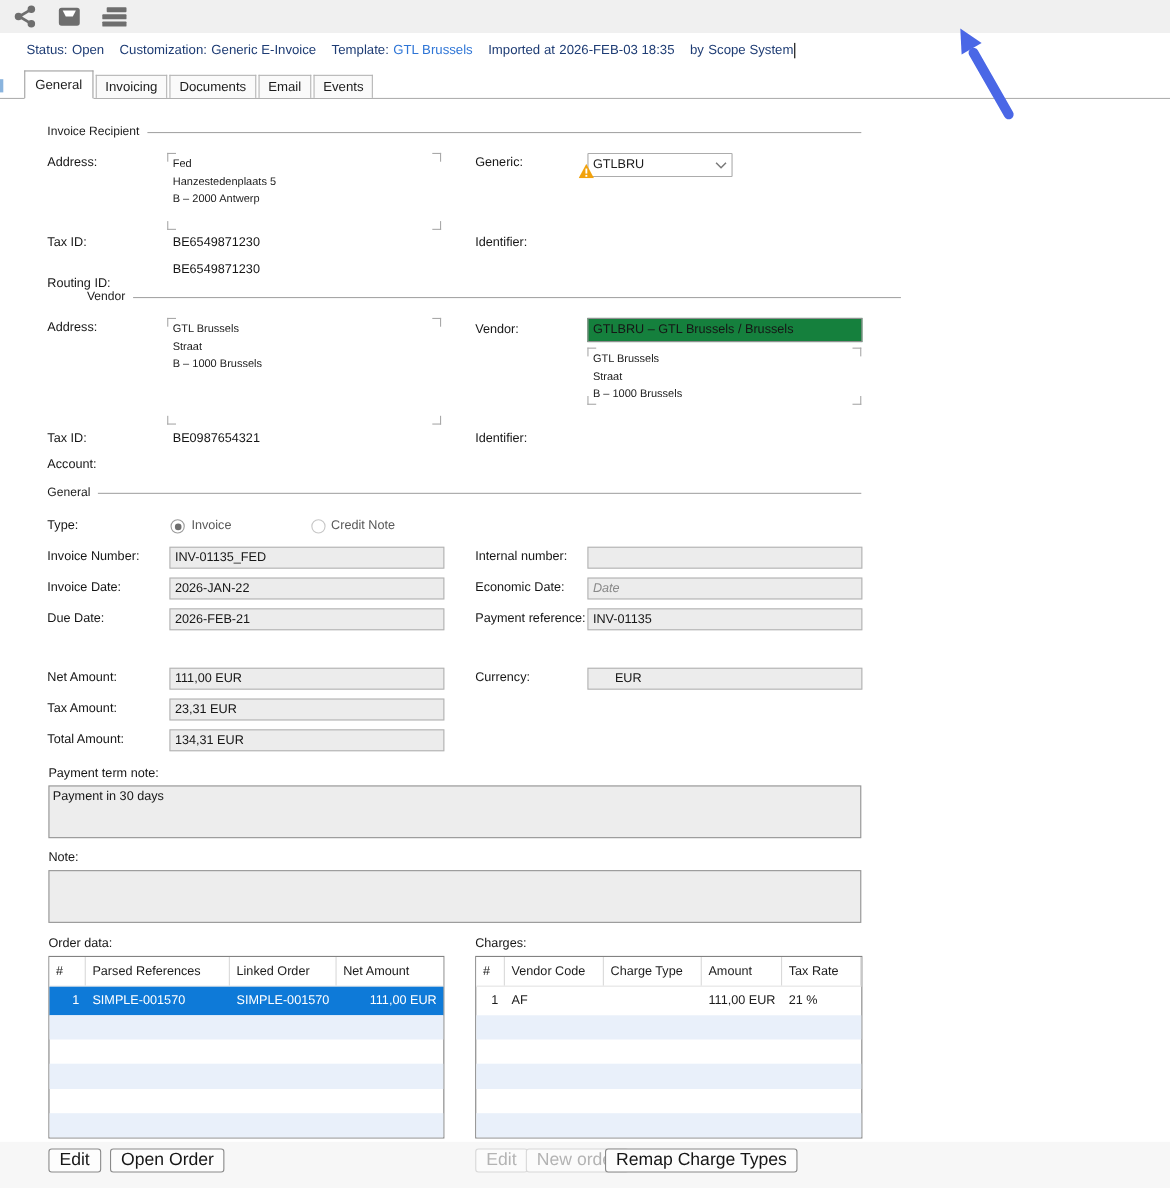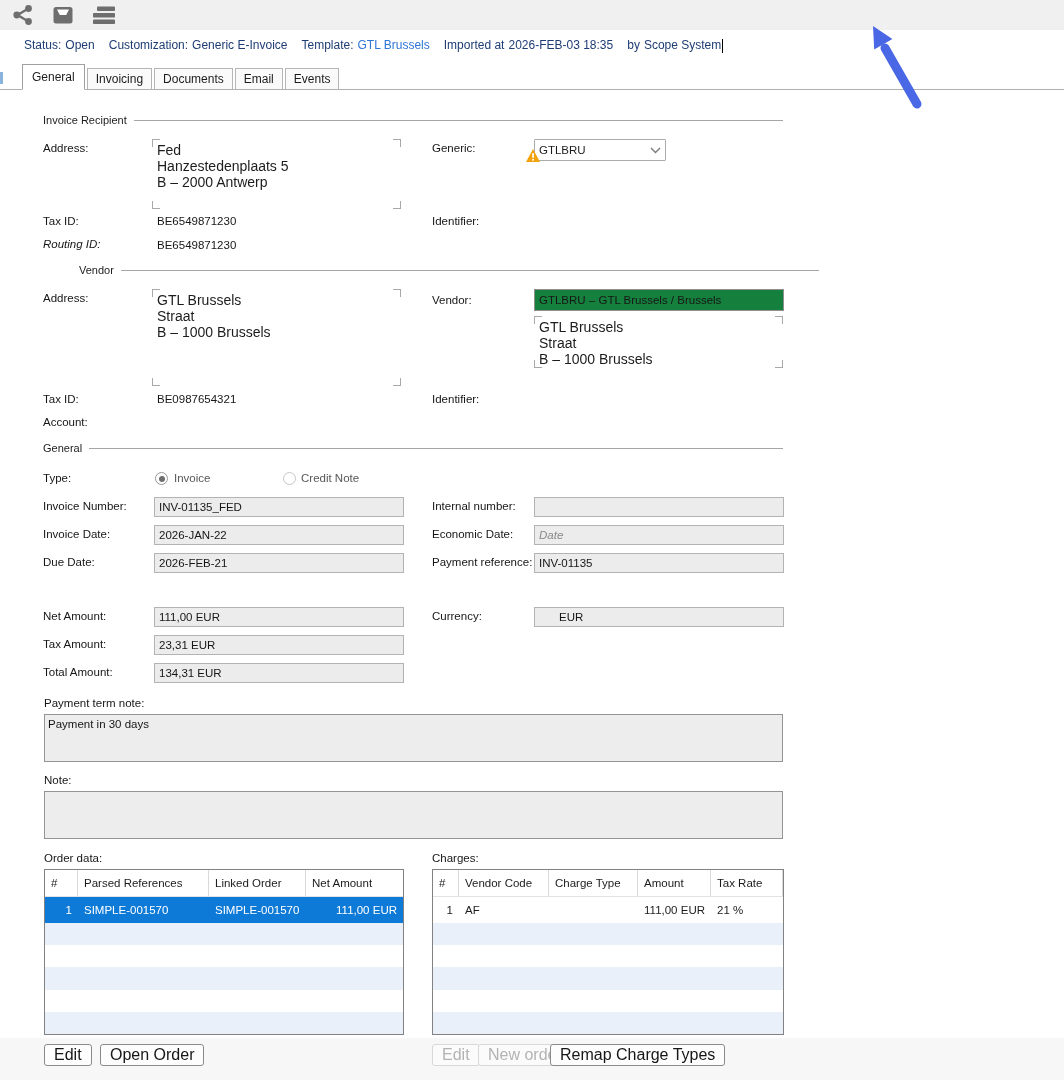--- a/index.html
+++ b/index.html
@@ -29,21 +29,21 @@
   .group .rule{flex:1;border-top:1px solid #a6a6a6;margin-left:7px;margin-top:1px;}
   .label{position:absolute;font-size:11.5px;white-space:nowrap;color:#161616;}
   .plain{position:absolute;font-size:11.5px;white-space:nowrap;color:#161616;}
   
   .cbox{position:absolute;}
   .cbox i{position:absolute;width:7px;height:7px;border:0 solid #a9a9a9;}
   .cbox i.tl{left:0;top:0;border-left-width:1px;border-top-width:1px;}
   .cbox i.tr{right:0;top:0;border-right-width:1px;border-top-width:1px;}
   .cbox i.bl{left:0;bottom:0;border-left-width:1px;border-bottom-width:1px;}
   .cbox i.br{right:0;bottom:0;border-right-width:1px;border-bottom-width:1px;}
-  .cbox .ln{position:absolute;left:5px;font-size:14px;line-height:16.5px;white-space:nowrap;}
+  .cbox .ln{position:absolute;left:5px;font-size:10px;line-height:16.5px;white-space:nowrap;}
   
   .field{position:absolute;box-sizing:border-box;height:20px;background:#ececec;border:1px solid #b3b3b3;
          font-size:11.5px;line-height:18px;padding:0 4px;white-space:nowrap;overflow:hidden;color:#161616;}
   .field.white{background:#15803d;border-color:#8f8f8f;height:22px;line-height:20px;}
   .field .ph{color:#8a8a8a;font-style:italic;}
   .combo{position:absolute;box-sizing:border-box;height:22px;background:#fff;border:1px solid #acacac;border-radius:1px;
          display:flex;align-items:center;padding:0 4px;font-size:11.5px;}
   .combo .cv{flex:1;white-space:nowrap;overflow:hidden;}
   .ta{position:absolute;box-sizing:border-box;background:#ededed;border:1px solid #949494;
       font-size:11.5px;line-height:15px;padding:2px 3px;color:#161616;}
@@ -149,21 +149,21 @@
   </div>
   <svg class="abs" style="left:526px;top:149px;z-index:2;" width="14" height="13" viewBox="0 0 14 13">
     <polygon points="7,0 14,13 0,13" fill="#f2a20c"></polygon>
     <rect x="6.2" y="4.2" width="1.7" height="4.6" fill="#fff"></rect>
     <rect x="6.2" y="10" width="1.7" height="1.7" fill="#fff"></rect>
   </svg>
   <div class="label" style="left:43px;top:215px;">Tax ID:</div>
   <div class="plain" style="left:157px;top:215px;">BE6549871230</div>
   <div class="label" style="left:432px;top:215px;">Identifier:</div>
   <div class="plain" style="left:534px;top:215px;"></div>
-  <div class="label" style="left:43px;top:238px;font-style:italic;">Routing ID:</div>
+  <div class="label" style="left:43px;top:252px;">Routing ID:</div>
   <div class="plain" style="left:157px;top:239px;">BE6549871230</div>
 
   <div class="group" style="top:264px;margin-left:36px;">
     <span class="gt">Vendor</span>
       <span class="rule"></span>
   </div>
   <div class="label" style="left:43px;top:292px;">Address:</div>
   <div class="cbox" style="left:152px;top:289px;width:249px;height:97px;">
     <i class="tl"></i>
       <i class="tr"></i>

